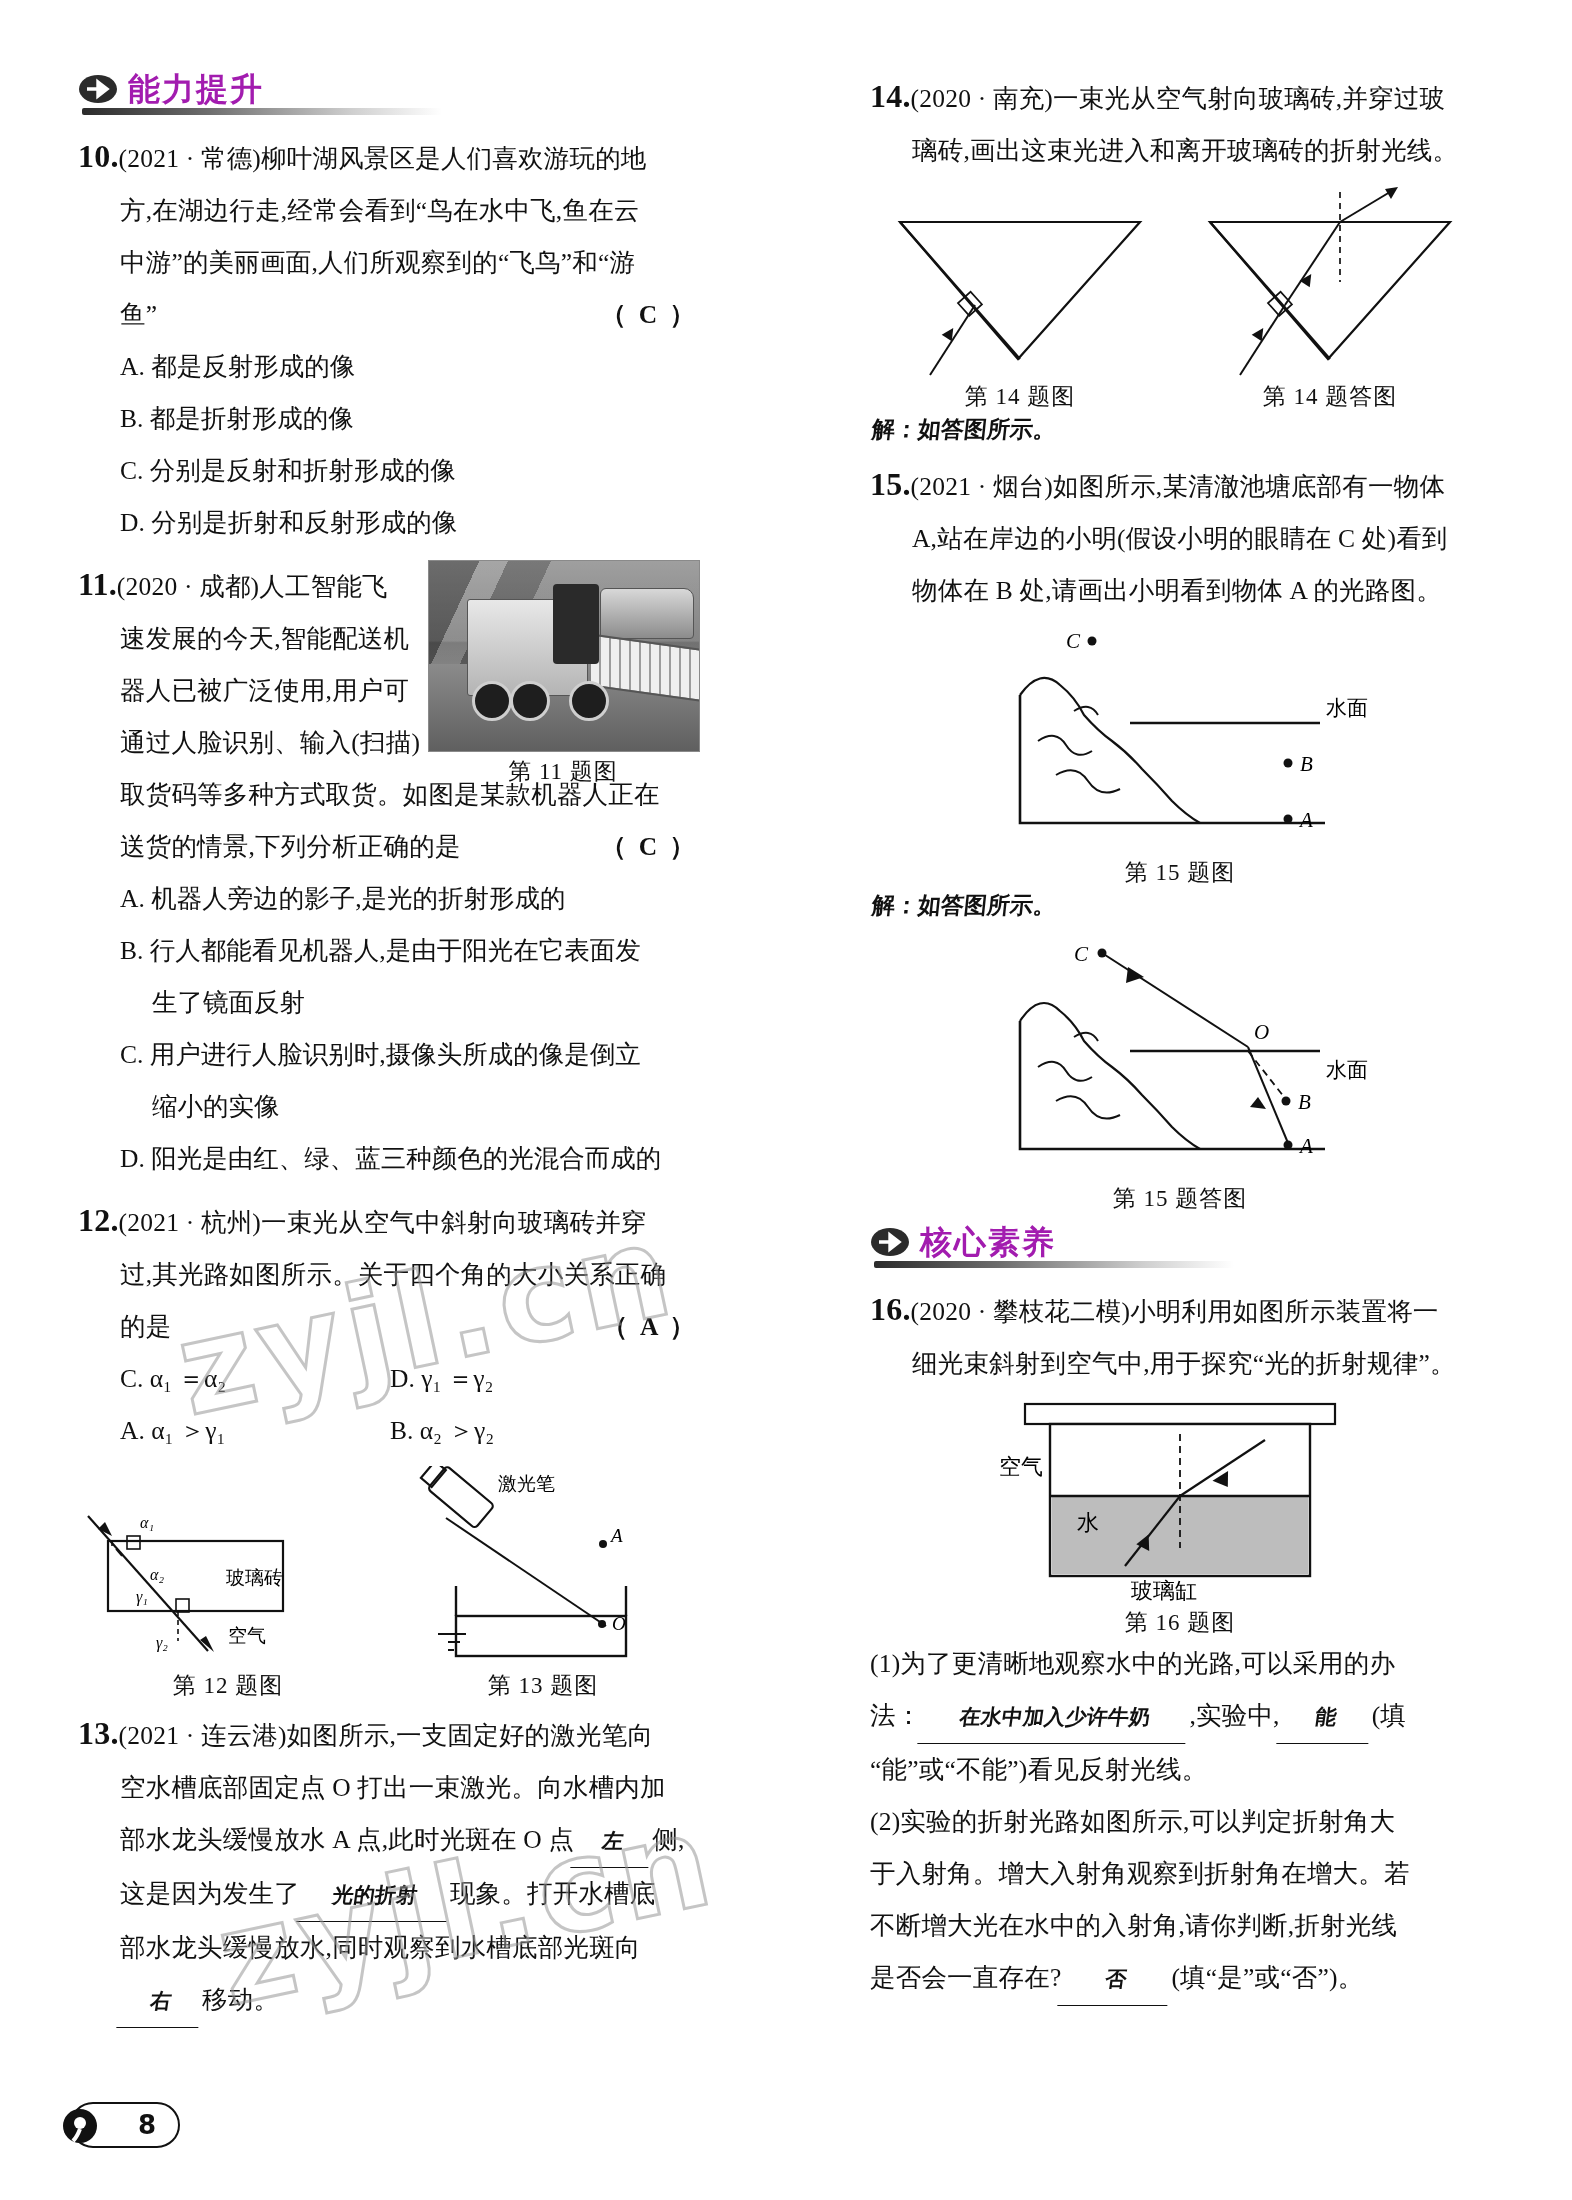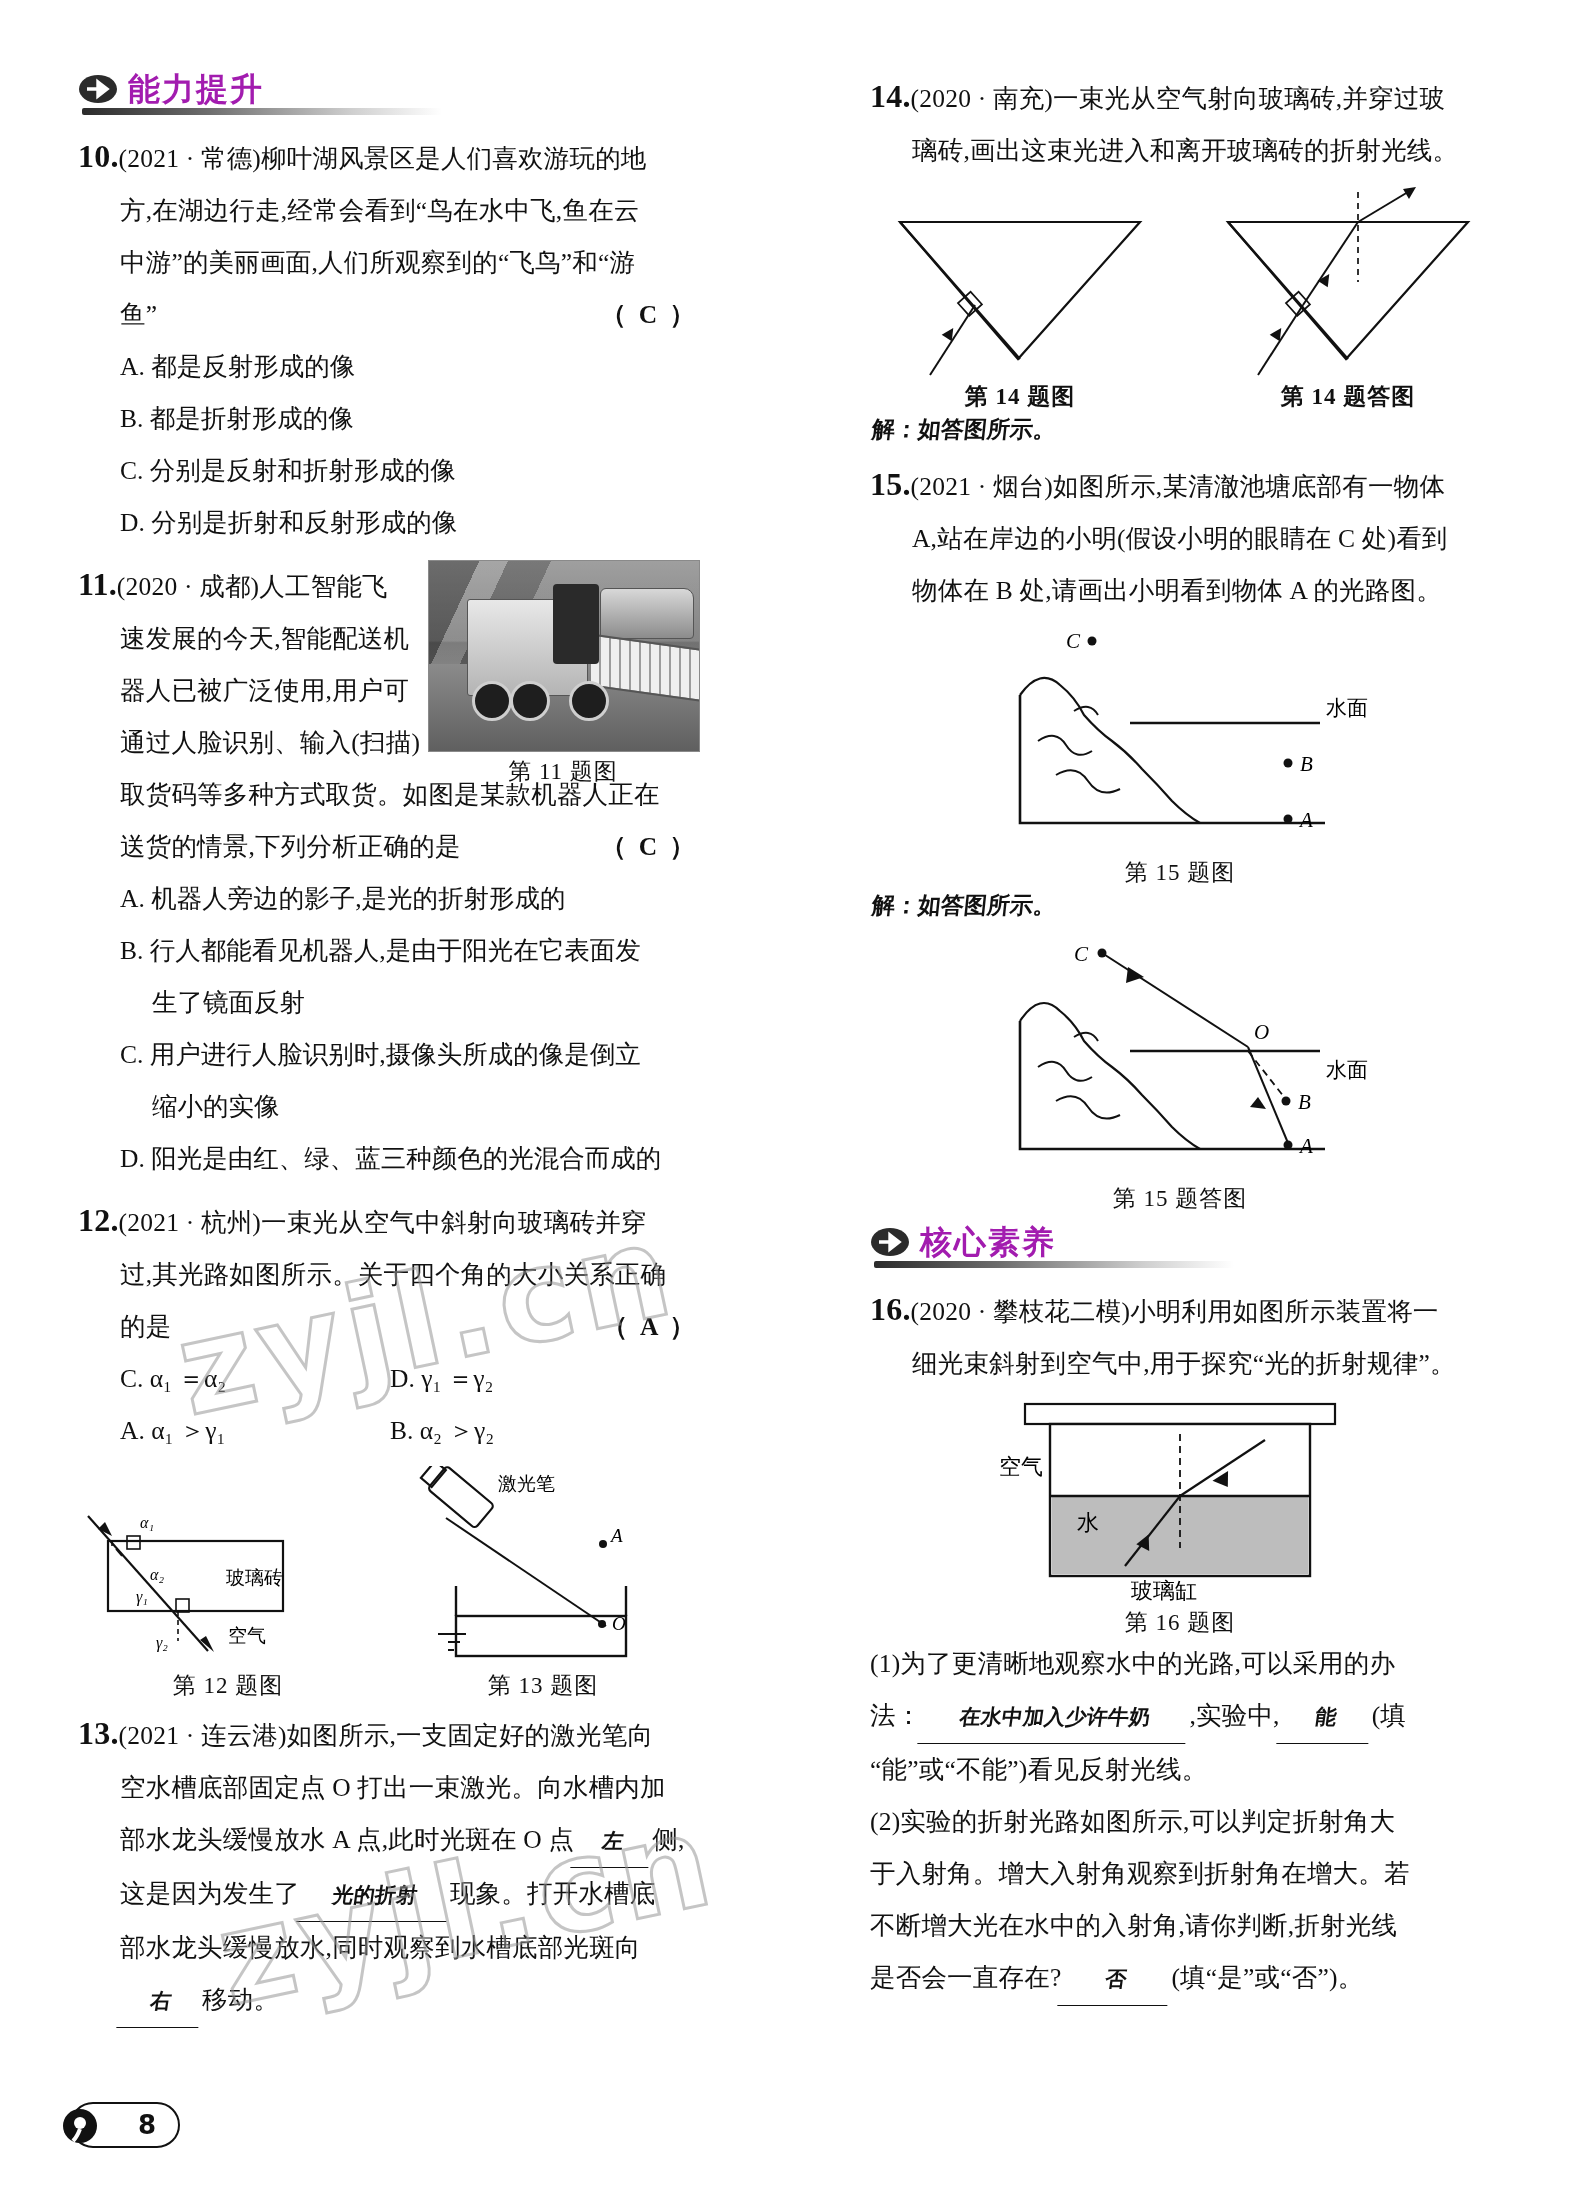--- a/index.html
+++ b/index.html
@@ -228,21 +228,21 @@
       <div class="qline indent">部水龙头缓慢放水,同时观察到水槽底部光斑向</div>
       <div class="qline indent"><span class="blank" style="width:82px">右</span><span>移动。</span></div>
     </div>
   </div>
 
   <div class="col col-right">
 
     <div class="q">
       <div class="qline"><span class="num">14.</span><span>(2020 · 南充)</span><span>一束光从空气射向玻璃砖,并穿过玻</span></div>
       <div class="qline indent">璃砖,画出这束光进入和离开玻璃砖的折射光线。</div>
-      <div style="display:flex;gap:28px;margin-top:10px;font-weight:bold;">
+      <div style="display:flex;gap:10px;margin-top:10px;">
         <div>
           <svg width="300" height="190" viewBox="0 0 300 190">
             <path d="M30 35 L270 35 L148 172 Z" fill="none" stroke="#111" stroke-width="2.2"></path>
             <path d="M30 35 L150 172" fill="none" stroke="#111" stroke-width="2.2"></path>
             <rect x="92" y="108" width="17" height="17" fill="none" stroke="#111" stroke-width="1.7" transform="rotate(48 100 116)"></rect>
             <line x1="60" y1="188" x2="105" y2="118" stroke="#111" stroke-width="2"></line>
             <path d="M74 152 L80 140 L86 152 Z" fill="#111" transform="rotate(33 80 146)"></path>
           </svg>
           <div class="cap">第 14 题图</div>
         </div>

